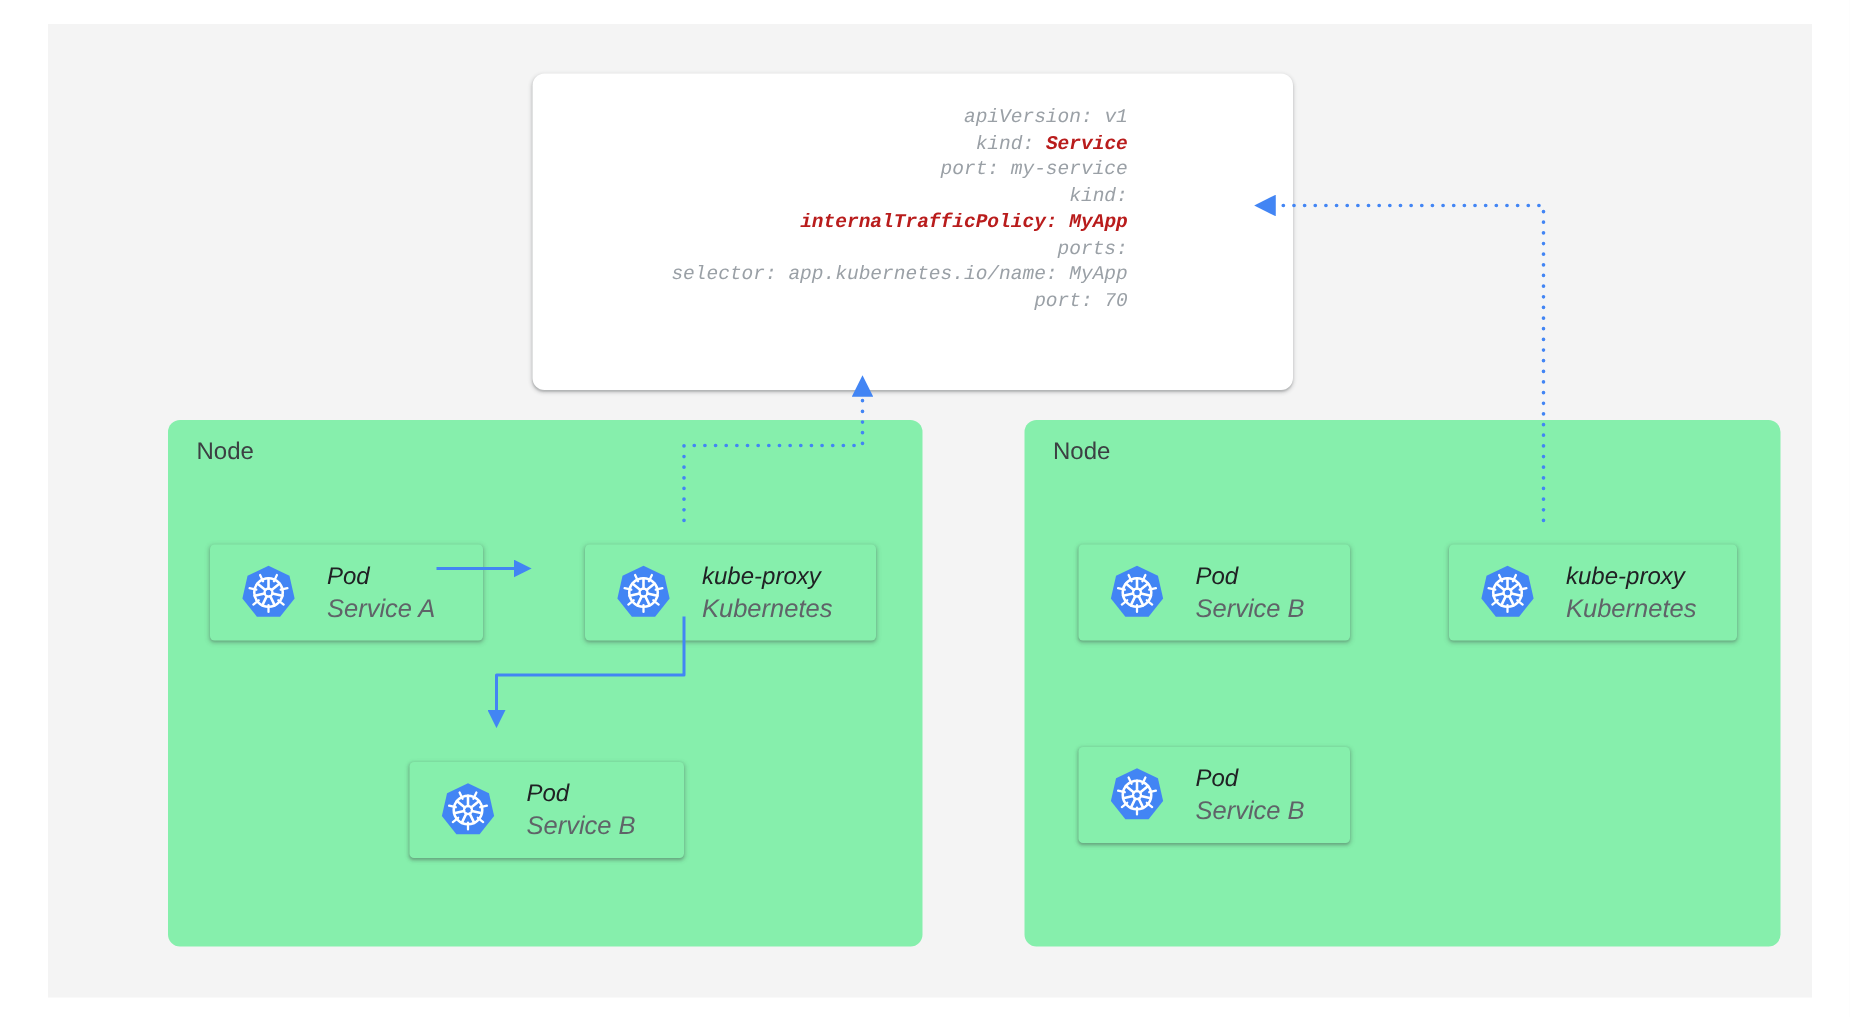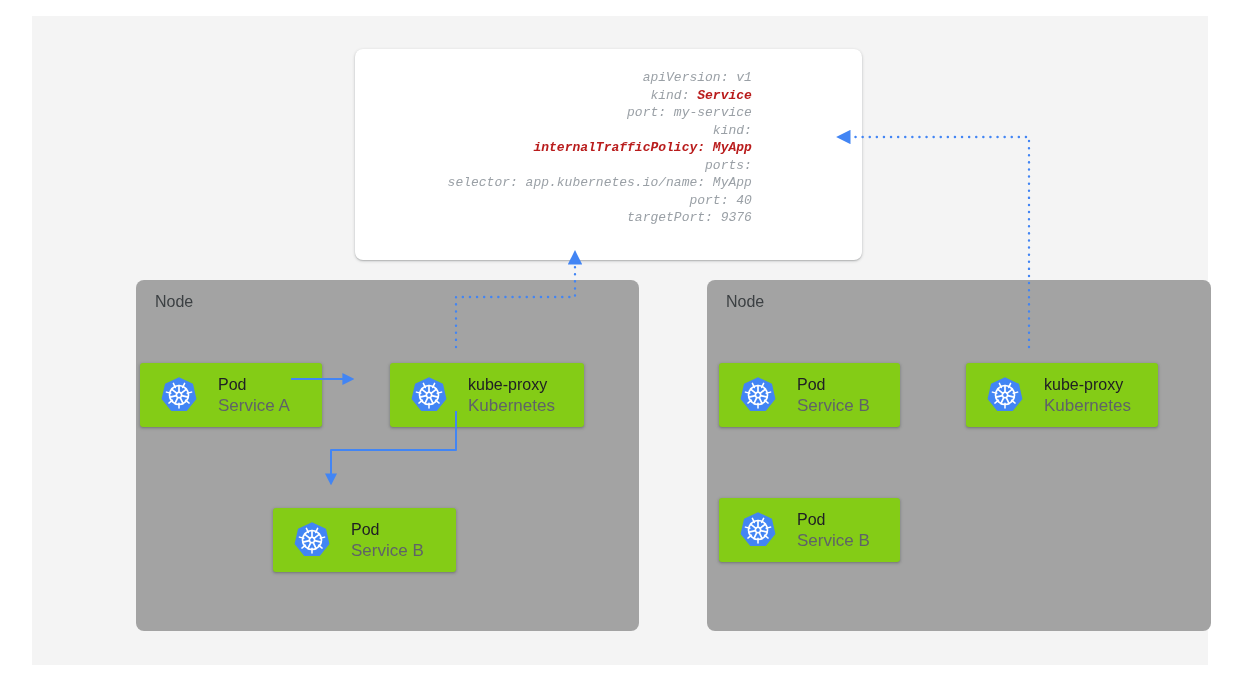--- a/index.html
+++ b/index.html
@@ -49,43 +49,43 @@
     text-align: right;
   }
   #yaml-code .em {
     font-weight: bold;
     color: #b91c1c;
   }
 
   
   .node-box {
     position: absolute;
-    background: #a3a3a3;
+    background: #86efac;
     border-radius: 8px;
-    margin-left: 24px;
   }
   #node-left  { left: 80px;  top: 264px; width: 503px; height: 351px; }
   #node-right { left: 651px; top: 264px; width: 504px; height: 351px; }
   .node-label {
     position: absolute;
     left: 19px;
     top: 13px;
     font-size: 16px;
     color: #3c4043;
   }
 
   
   .card {
     position: absolute;
-    background: #84cc16;
+    background: #86efac;
     border-radius: 3px;
     box-shadow: 0 1px 2px rgba(60,64,67,.30), 0 1px 3px 1px rgba(60,64,67,.15);
     display: flex;
     align-items: center;
     box-sizing: border-box;
+    font-style: italic;
   }
   .card .k8s-icon {
     width: 38px;
     height: 38px;
     margin-left: 20px;
     flex: 0 0 auto;
   }
   .card .card-text {
     margin-left: 20px;
     display: flex;
@@ -122,21 +122,21 @@
     height: 683px;
     pointer-events: none;
   }
 </style>
 </head>
 <body>
 
 <div id="canvas">
 
   <div id="yaml-card">
-    <div id="yaml-code"><div>apiVersion: v1</div><div>kind: <span class="em">Service</span></div><div>  port: my-service</div><div>kind:</div><div>  <span class="em">internalTrafficPolicy: MyApp</span></div><div>  ports:</div><div>  selector: app.kubernetes.io/name: MyApp</div><div>    port: 40</div><div>    targetPort: 9376</div></div>
+    <div id="yaml-code"><div>apiVersion: v1</div><div>kind: <span class="em">Service</span></div><div>  port: my-service</div><div>kind:</div><div>  <span class="em">internalTrafficPolicy: MyApp</span></div><div>  ports:</div><div>  selector: app.kubernetes.io/name: MyApp</div><div>    port: 70</div></div>
   </div>
 
   <div class="node-box" id="node-left">
     <div class="node-label">Node</div>
   </div>
 
   <div class="node-box" id="node-right">
     <div class="node-label">Node</div>
   </div>
 

